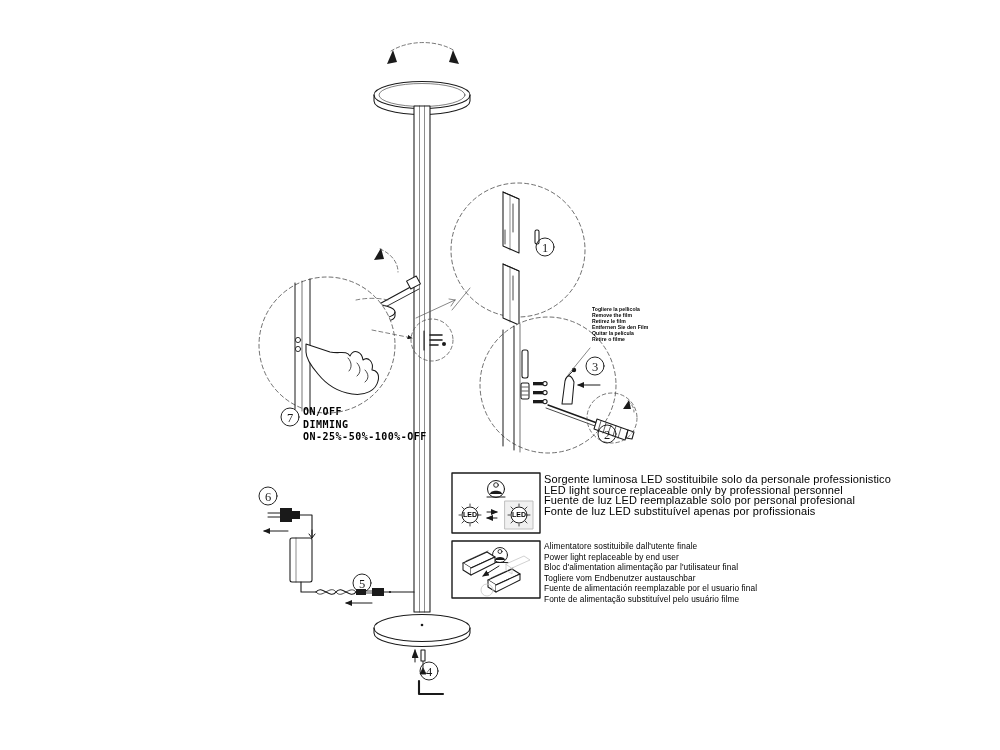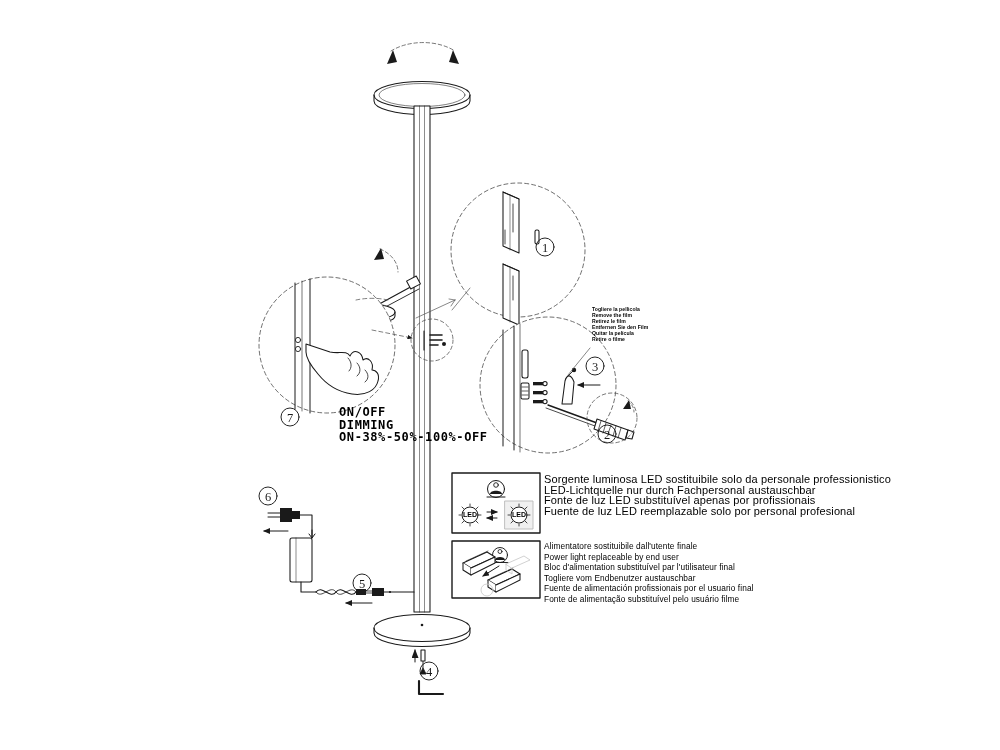--- a/index.html
+++ b/index.html
@@ -6,21 +6,21 @@
   body{width:1000px;height:750px;position:relative;overflow:hidden;
        font-family:"Liberation Sans", sans-serif;color:#000;}
   #sheet{position:absolute;inset:0;}
   svg{position:absolute;top:0;left:0;width:1000px;height:750px;}
   .txtblk{position:absolute;}
   .line{display:block;white-space:nowrap;}
   .infoA .line{font-size:11px;line-height:10.55px;letter-spacing:.01em;}
   .infoB .line{font-size:8.3px;line-height:10.55px;letter-spacing:.01em;}
   .filmtxt .line{font-size:5.1px;line-height:6.1px;font-weight:700;letter-spacing:.01em;}
   .switchtxt{font-family:"DejaVu Sans Mono", monospace;font-weight:700;}
-  .switchtxt .line{font-size:12px;line-height:12.6px;letter-spacing:.05em;margin-left:36px;}
+  .switchtxt .line{font-size:10px;line-height:12.6px;letter-spacing:.05em;}
   .lbl-led{font-size:7px;font-weight:700;font-family:"Liberation Sans",sans-serif;}
 </style>
 </head>
 <body>
 
 <div id="sheet">
 
 <svg viewBox="0 0 1000 750">
   <defs>
     <marker id="arrH" markerWidth="9" markerHeight="7" refX="8" refY="3.5" orient="auto">
@@ -283,35 +283,35 @@
   <span class="line">Remove the film</span>
   <span class="line">Retirez le film</span>
   <span class="line">Entfernen Sie den Film</span>
   <span class="line">Quitar la película</span>
   <span class="line">Retire o filme</span>
 </div>
 
 <div class="txtblk switchtxt" style="left:303px;top:406px;">
   <span class="line">ON/OFF</span>
   <span class="line">DIMMING</span>
-  <span class="line">ON-38%-50%-100%-OFF</span>
+  <span class="line">ON-25%-50%-100%-OFF</span>
 </div>
 
 <div class="txtblk infoA" style="left:544px;top:474px;">
   <span class="line">Sorgente luminosa LED sostituibile solo da personale professionistico</span>
-  <span class="line">LED-Lichtquelle nur durch Fachpersonal austauschbar</span>
+  <span class="line">LED light source replaceable only by professional personnel</span>
+  <span class="line">Fuente de luz LED reemplazable solo por personal profesional</span>
   <span class="line">Fonte de luz LED substituível apenas por profissionais</span>
-  <span class="line">Fuente de luz LED reemplazable solo por personal profesional</span>
 </div>
 
 <div class="txtblk infoB" style="left:544px;top:541px;">
   <span class="line">Alimentatore sostituibile dall'utente finale</span>
   <span class="line">Power light replaceable by end user</span>
-  <span class="line">Bloc d'alimentation substituível par l'utilisateur final</span>
+  <span class="line">Bloc d'alimentation alimentação par l'utilisateur final</span>
   <span class="line">Togliere vom Endbenutzer austauschbar</span>
-  <span class="line">Fuente de alimentación profissionais por el usuario final</span>
+  <span class="line">Fuente de alimentación reemplazable por el usuario final</span>
   <span class="line">Fonte de alimentação substituível pelo usuário filme</span>
 </div>
 
 <div class="txtblk lbl-led" style="left:460px;top:511px;width:20px;text-align:center;">LED</div>
 <div class="txtblk lbl-led" style="left:509px;top:511px;width:20px;text-align:center;">LED</div>
 
 </div>
 
 </body></html>

